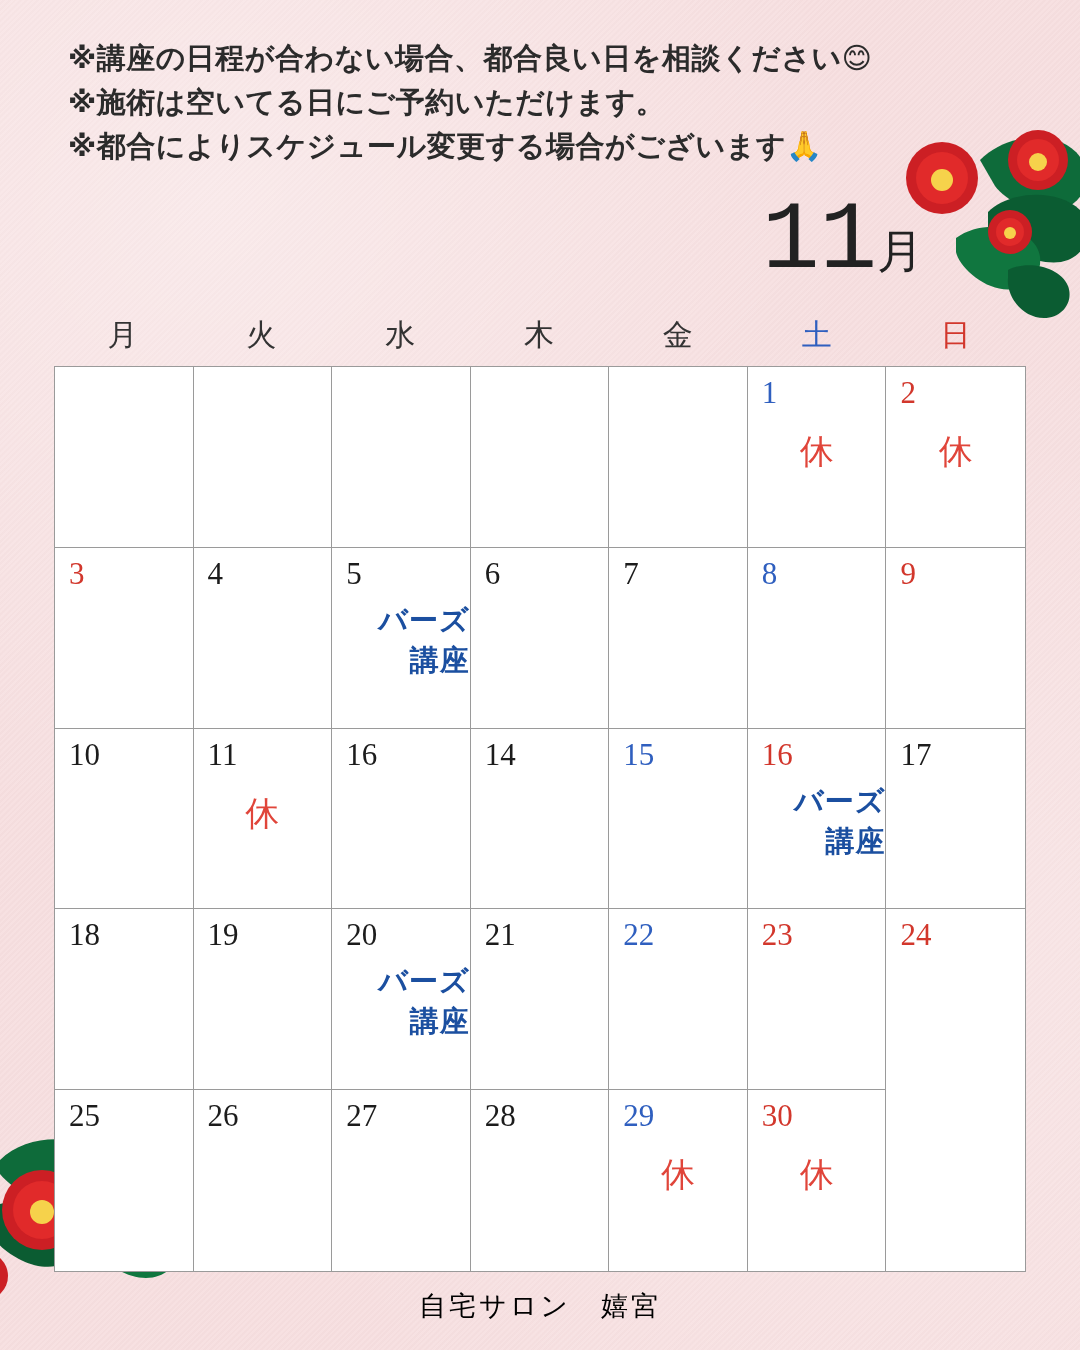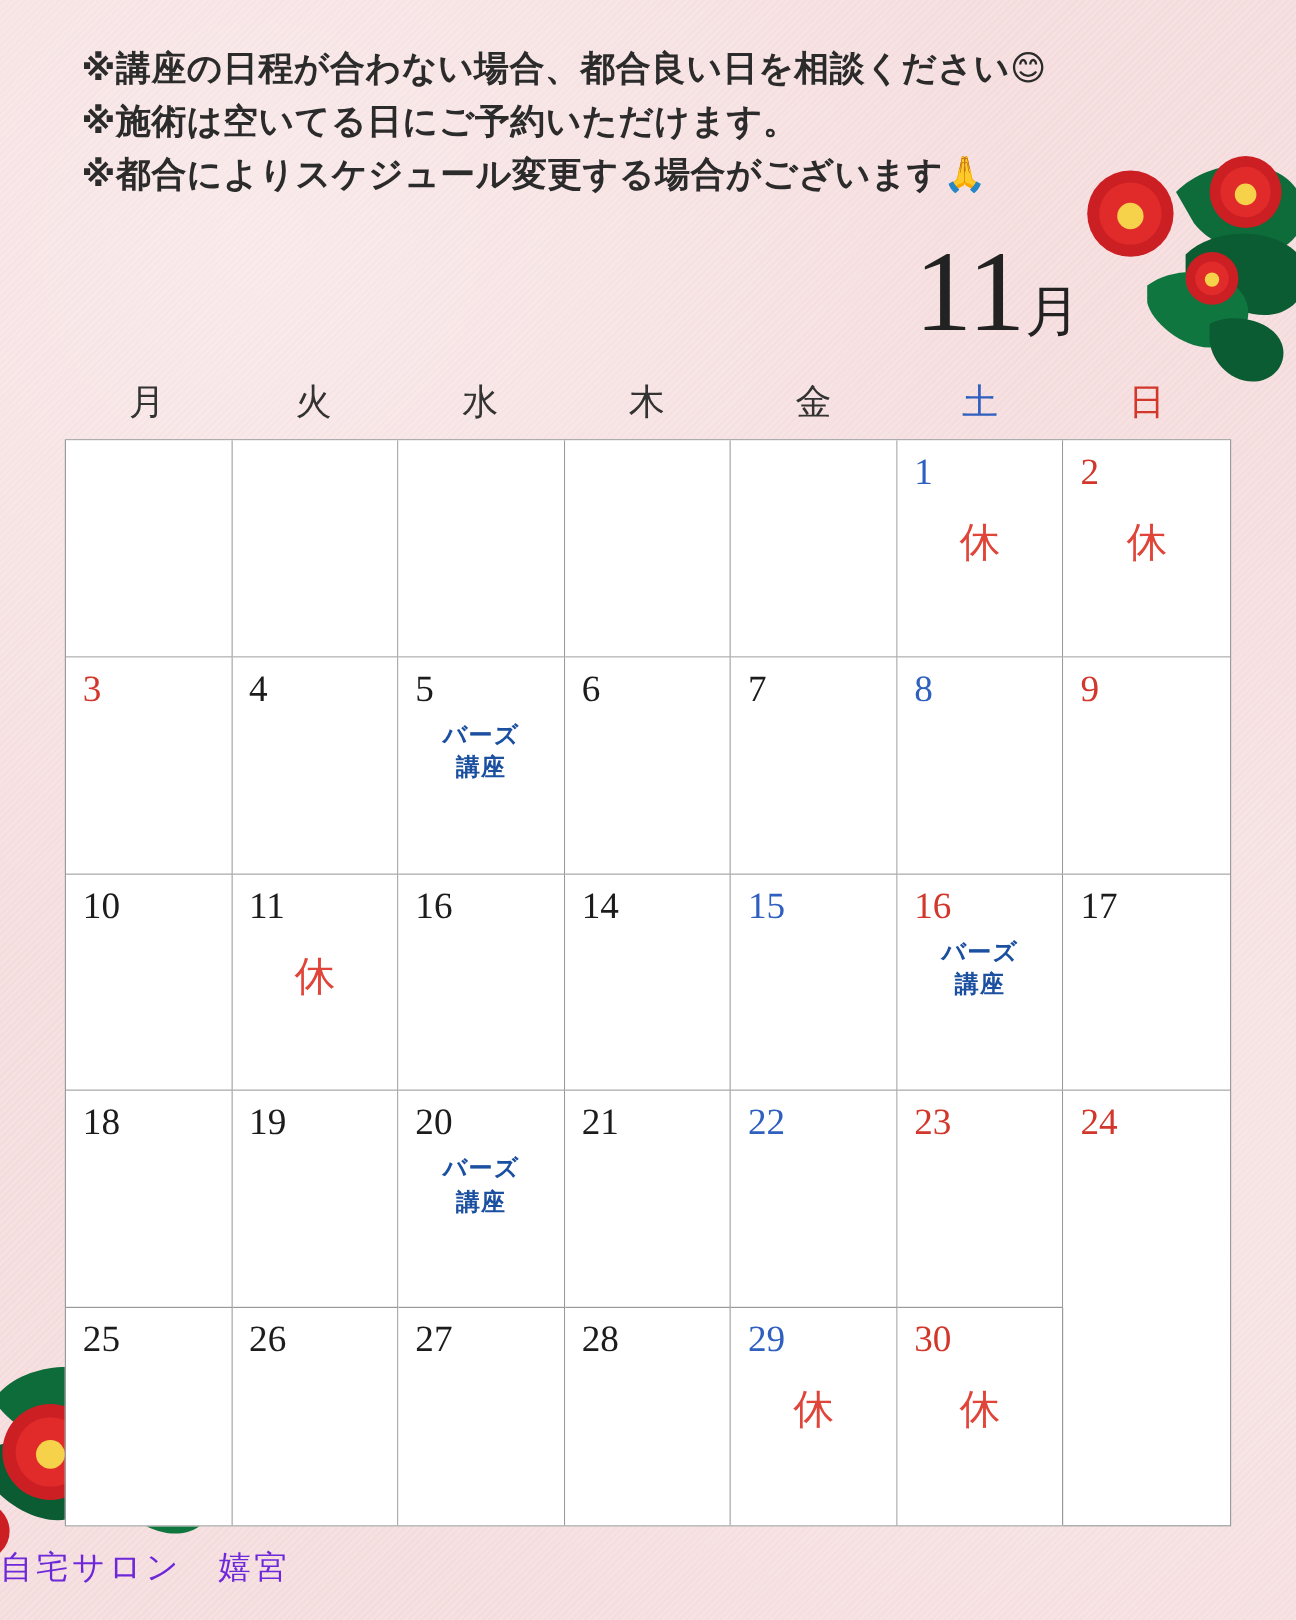--- a/index.html
+++ b/index.html
@@ -55,21 +55,21 @@
     color: #1b4fa0;
     letter-spacing: 7px;
     font-family: "Liberation Serif", "DejaVu Serif", serif;
   }
   .title-month {
     position: absolute;
     left: 762px;
     top: -18px;
     font-size: 96px;
     color: #222;
-    font-family: Liberation Serif, serif;
+    font-family: Liberation Mono, monospace;
     font-weight: 400;
     letter-spacing: 0px;
   }
   .title-month-suffix {
     font-size: 46px;
     vertical-align: baseline;
   }
 
   .weekdays {
     position: absolute;
@@ -133,33 +133,35 @@
   }
   .note-rest {
     top: 62px;
     font-size: 34px;
     color: #e0453a;
     font-family: "Liberation Serif", "DejaVu Serif", serif;
     font-weight: 400;
   }
   .note-course {
     top: 52px;
-    font-size: 20px;
+    font-size: 29px;
     color: #1b4fa0;
     line-height: 1.38;
     letter-spacing: 1px;
+    text-align: right;
   }
 
   .footer {
     position: absolute;
     bottom: 26px;
     left: 0;
     width: 1080px;
+    text-align: center;
     font-size: 27px;
-    color: #6d28d9;
+    color: #000000;
     font-family: "Liberation Serif", "DejaVu Serif", serif;
     letter-spacing: 3px;
     z-index: 6;
   }
 
   
   .deco { position: absolute; z-index: 4; }
   .deco-tr { top: 120px; right: -10px; width: 230px; height: 230px; }
   .deco-bl { bottom: 30px; left: -30px; width: 280px; height: 220px; }
 </style>

